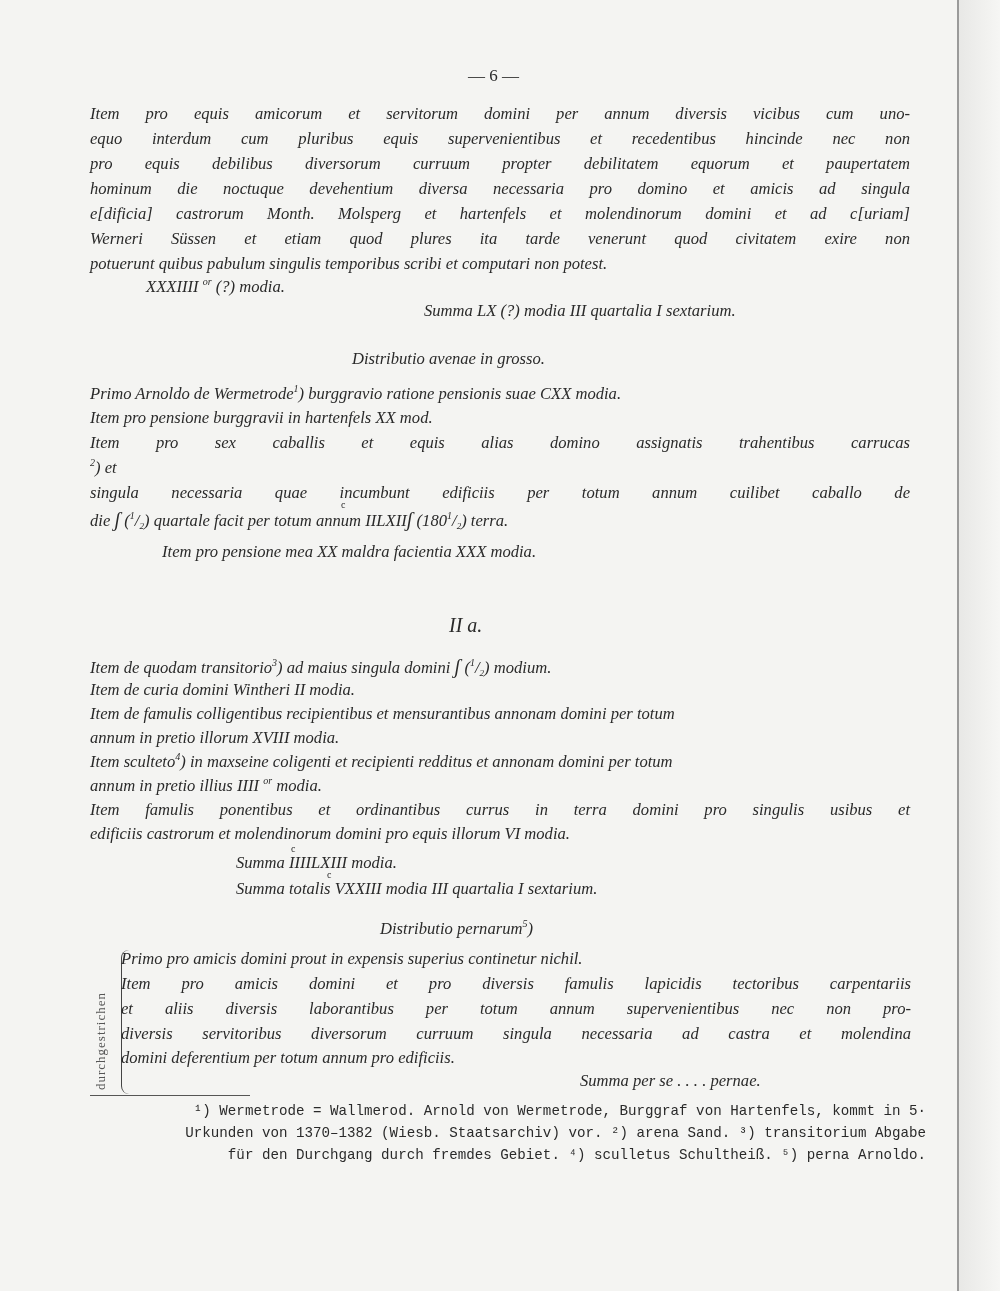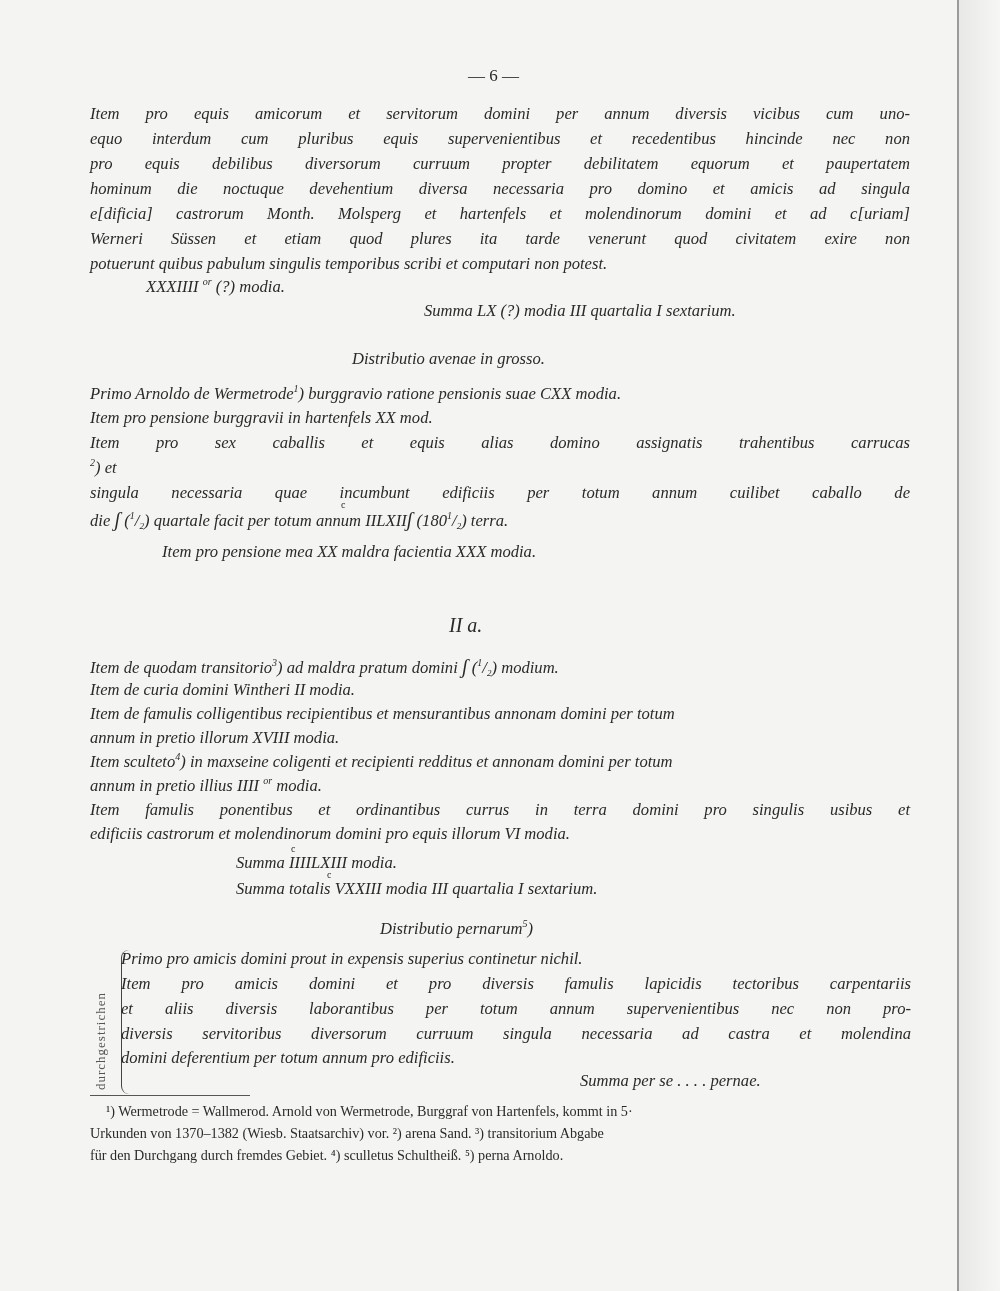--- a/index.html
+++ b/index.html
@@ -32,21 +32,21 @@
   .brace {
     position: absolute; left: 121px; top: 950px; width: 10px; height: 144px;
     border-left: 1.5px solid #444; border-radius: 8px 0 0 8px;
   }
   .vlabel {
     position: absolute; left: 93px; top: 1090px;
     transform: rotate(-90deg); transform-origin: left top;
     font-size: 13px; color: #555; font-family: "Liberation Serif", serif; letter-spacing: 1px;
   }
   .rule { position: absolute; left: 90px; top: 1095px; width: 160px; height: 1px; background: #555; }
-  .fn { position: absolute; left: 90px; width: 820px; font-size: 14.2px; line-height: 22px; white-space: nowrap; font-family: Liberation Serif, serif; }
+  .fn { position: absolute; left: 106px; width: 820px; font-size: 14.2px; line-height: 22px; white-space: nowrap; font-family: Liberation Mono, monospace; text-align: right; }
   .small-c { position: absolute; font-size: 10px; font-family: "Liberation Serif", serif; }
 </style>
 </head>
 <body>
 
 <div class="page-right"></div>
 <div class="page-edge"></div>
 
 <div class="pageno">— 6 —</div>
 
@@ -83,21 +83,21 @@
     <span>(</span><sup class="s">1</sup>/<sub class="s">2</sub><span>) quartale facit per totum annum IILXII</span><span style="font-size:20px">ʃ</span>
     <span>(180</span><sup class="s">1</sup>/<sub class="s">2</sub><span>) terra.</span>
   </div>
   <div class="small-c" style="left:341px; top:499px">c</div>
   <div class="line" style="top:541px; left:162px; width:auto">Item pro pensione mea XX maldra facientia XXX modia.</div>
 </div>
 
 <div>
   <div class="line heading-bold" style="top:614px; left:449px; width:auto">II a.</div>
   <div class="line" style="top:655px">
-    <span>Item de quodam transitorio</span><sup class="s">3</sup><span>) ad maldra pratum domini</span>
+    <span>Item de quodam transitorio</span><sup class="s">3</sup><span>) ad maius singula domini</span>
     <span style="font-size:20px">ʃ</span>
     (<sup class="s">1</sup>/<sub class="s">2</sub>)
     <span>modium.</span>
   </div>
   <div class="line" style="top:679px">Item de curia domini Wintheri II modia.</div>
   <div class="line" style="top:703px">Item de famulis colligentibus recipientibus et mensurantibus annonam domini per totum</div>
   <div class="line" style="top:727px">annum in pretio illorum XVIII modia.</div>
   <div class="line" style="top:751px">
     <span>Item sculteto</span><sup class="s">4</sup><span>) in maxseine coligenti et recipienti redditus et annonam domini per totum</span>
   </div>

